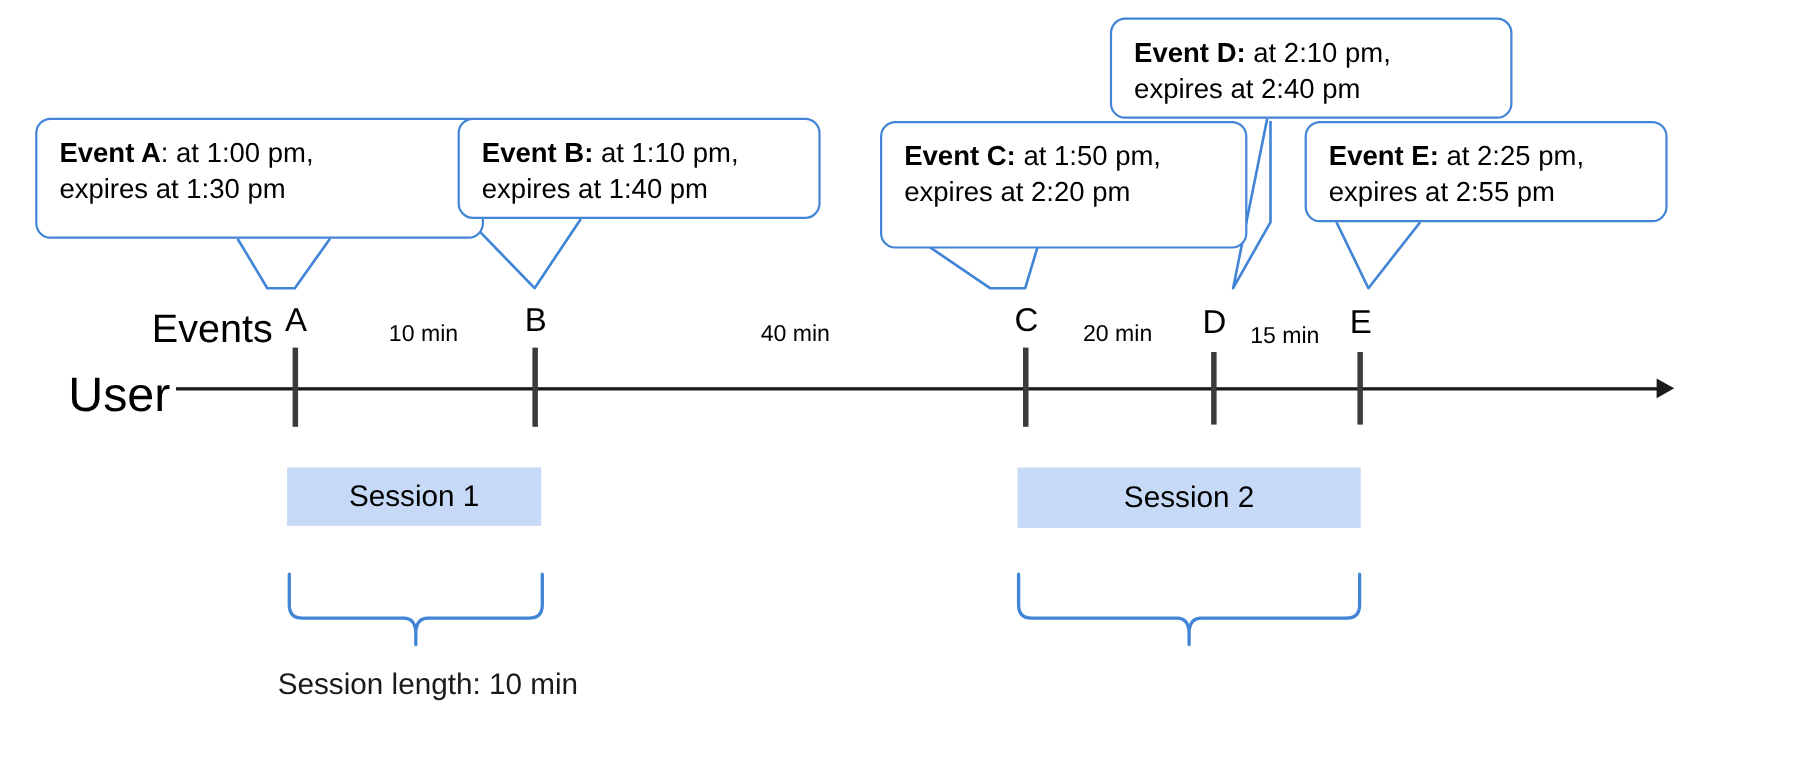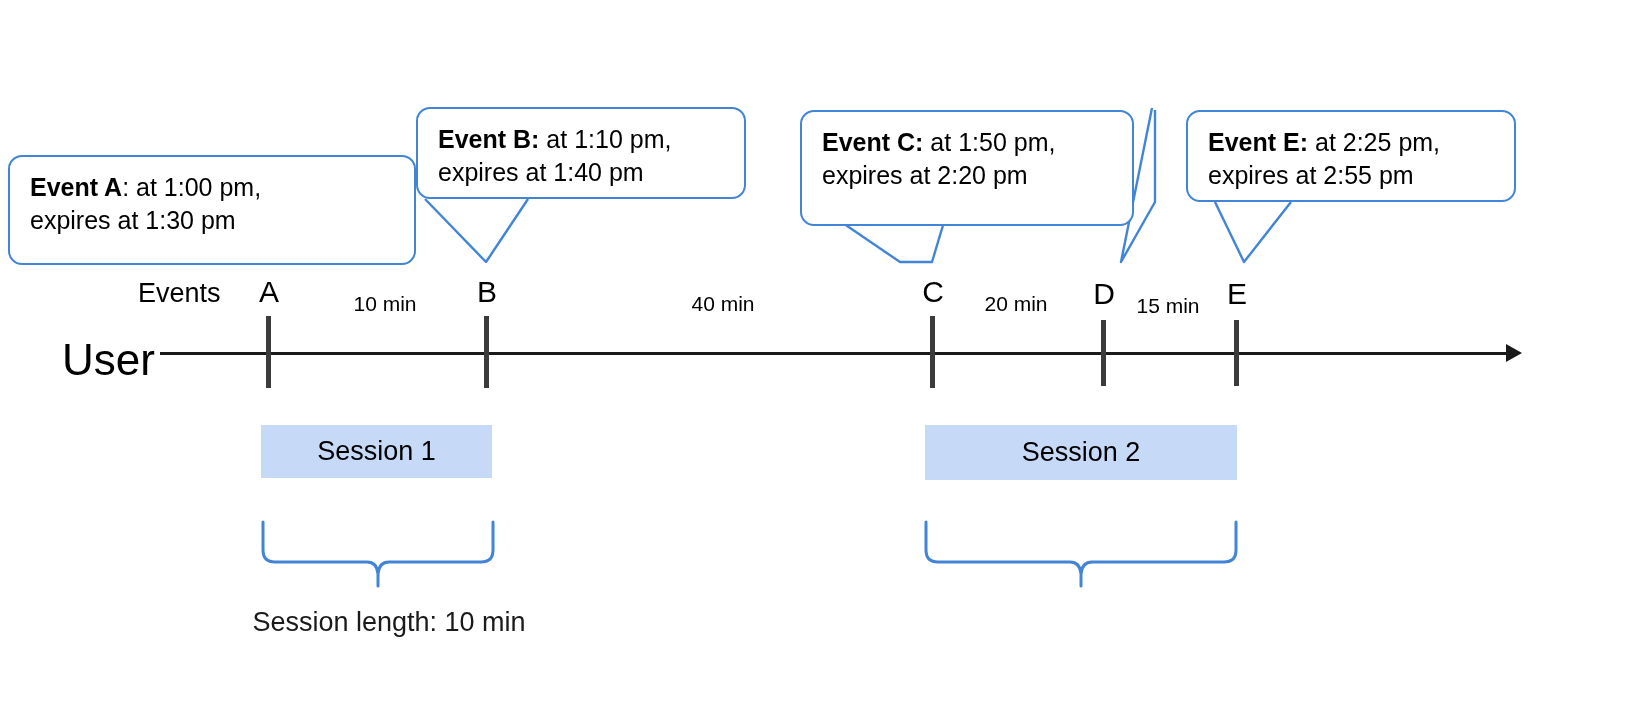--- a/index.html
+++ b/index.html
@@ -38,56 +38,60 @@
   .tick{position:absolute;width:5px;background:#3b3b3b;z-index:3;}
   .ticklabel{
     position:absolute;font-size:30px;color:#000;
     transform:translateX(-50%);white-space:nowrap;z-index:3;
   }
   .intervallabel{
     position:absolute;font-size:21px;color:#000;
     transform:translateX(-50%);white-space:nowrap;z-index:3;
   }
   .rowlabel{position:absolute;font-size:44px;color:#000;white-space:nowrap;z-index:3;}
-  .eventsheading{position:absolute;font-size:27px;color:#000;white-space:nowrap;z-index:3;}
+  .eventsheading{position:absolute;font-size:36px;color:#000;white-space:nowrap;z-index:3;}
 
   
   .sessionbar{
     position:absolute;background:#c6d9f7;
     display:flex;align-items:center;justify-content:center;
     font-size:27px;color:#000;z-index:3;
   }
 
   
   .bracesvg{position:absolute;pointer-events:none;z-index:3;}
   .caption{
     position:absolute;font-size:27px;color:#1a1a1a;
     transform:translateX(-50%);white-space:nowrap;z-index:3;
   }
 </style>
 </head>
 <body>
 
 <div id="stage">
 
-  <div class="callout" style="left:8px; top:107px; width:408px; height:110px;margin-top:48px;">
+  <div class="callout" style="left:32px; top:107px; width:408px; height:110px;">
     <span class="ln"><b>Event A</b><span>:</span><span> at 1:00 pm,</span></span>
     <span class="ln">expires at 1:30 pm</span>
   </div>
 
   <div class="callout" style="left:393px; top:107px; width:330px; height:92px;margin-left:23px;">
     <span class="ln"><b>Event B:</b><span> at 1:10 pm,</span></span>
     <span class="ln">expires at 1:40 pm</span>
   </div>
 
   <div class="callout" style="left:800px; top:110px; width:334px; height:116px;">
     <span class="ln"><b>Event C:</b><span> at 1:50 pm,</span></span>
     <span class="ln">expires at 2:20 pm</span>
   </div>
 
+  <div class="callout" style="left:1009px; top:16px; width:366px; height:92px;">
+    <span class="ln"><b>Event D:</b><span> at 2:10 pm,</span></span>
+    <span class="ln">expires at 2:40 pm</span>
+  </div>
 
   <div class="callout" style="left:1186px; top:110px; width:330px; height:92px;">
     <span class="ln"><b>Event E:</b><span> at 2:25 pm,</span></span>
     <span class="ln">expires at 2:55 pm</span>
   </div>
 
   <svg class="tailsvg" viewBox="0 0 1634 702">
 
     <path d="M 216 217 L 243 262 L 268 262 L 300 217" fill="#ffffff" stroke="#4285d6" stroke-width="2.4" stroke-linejoin="round"></path>
 

